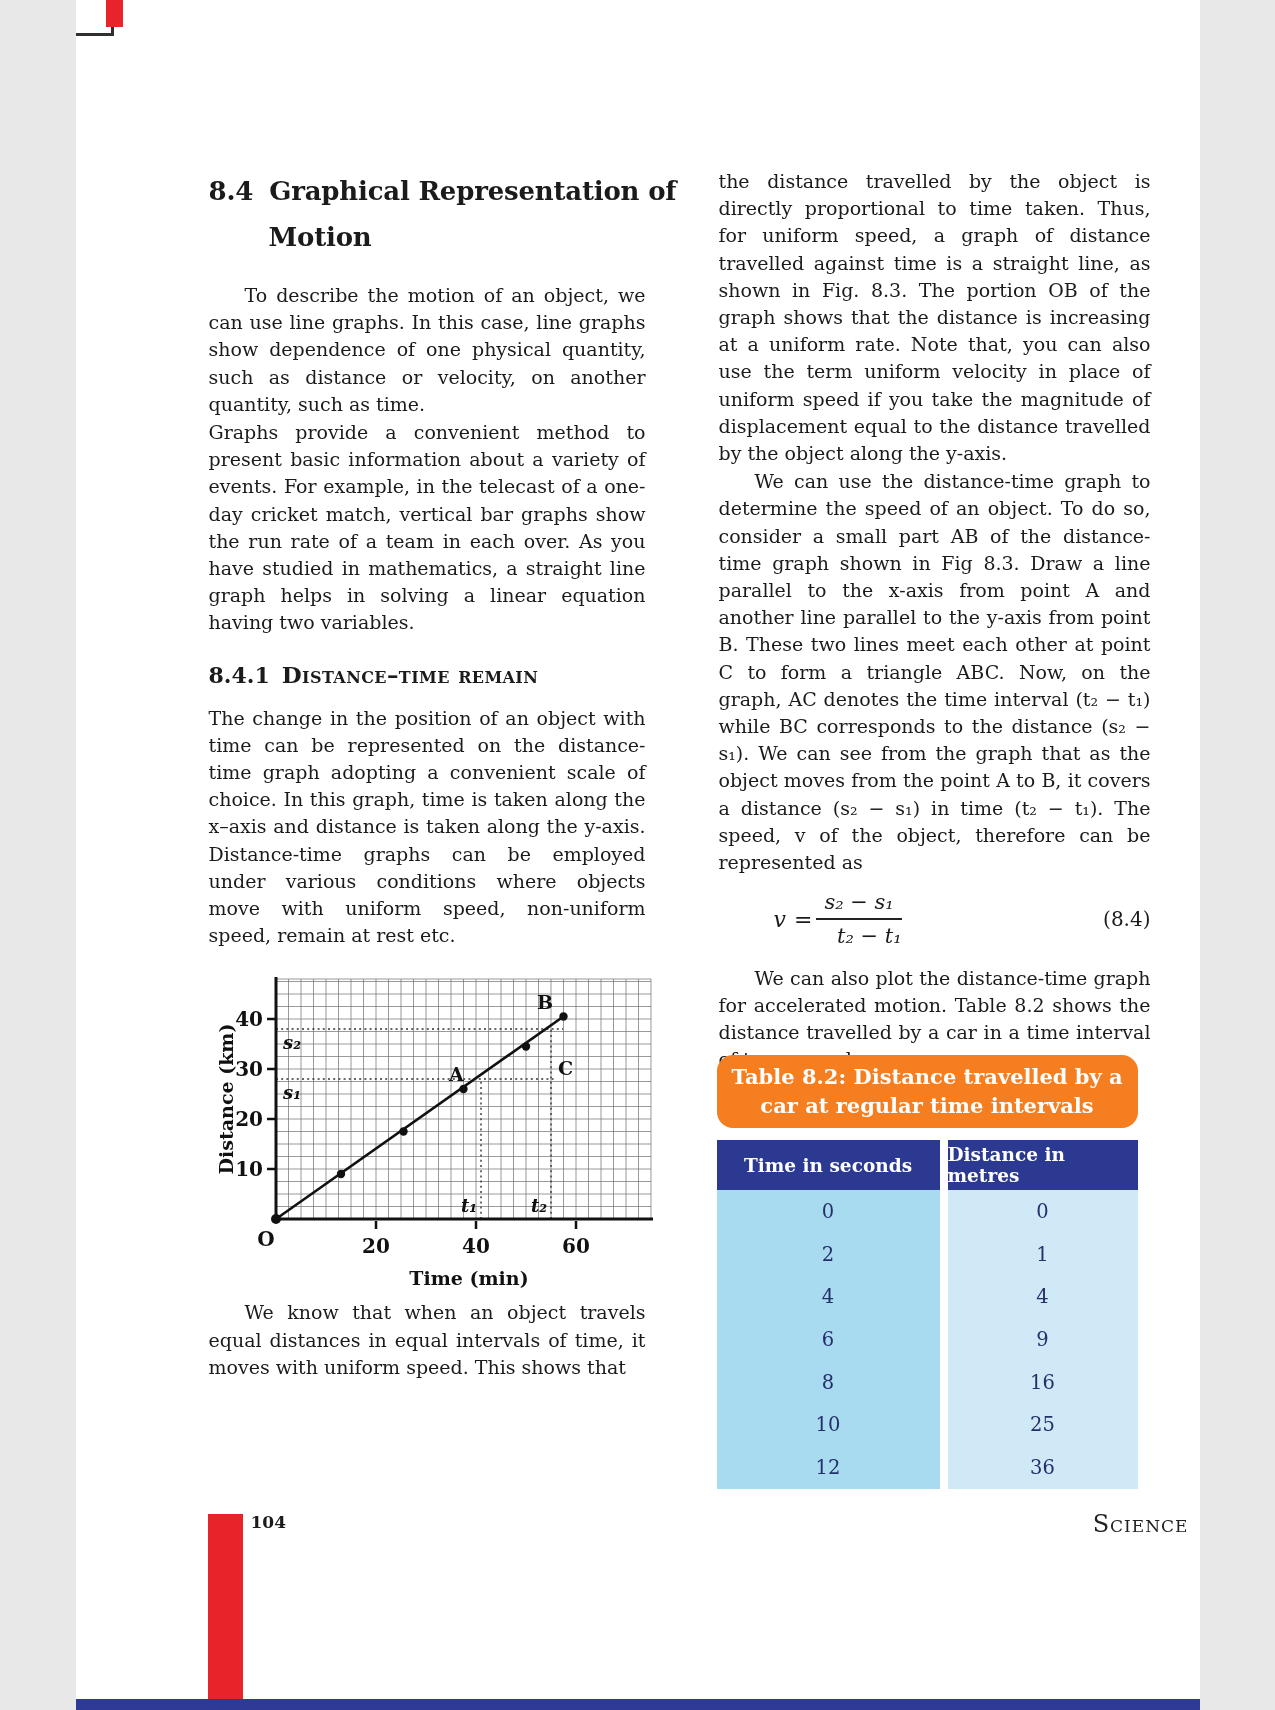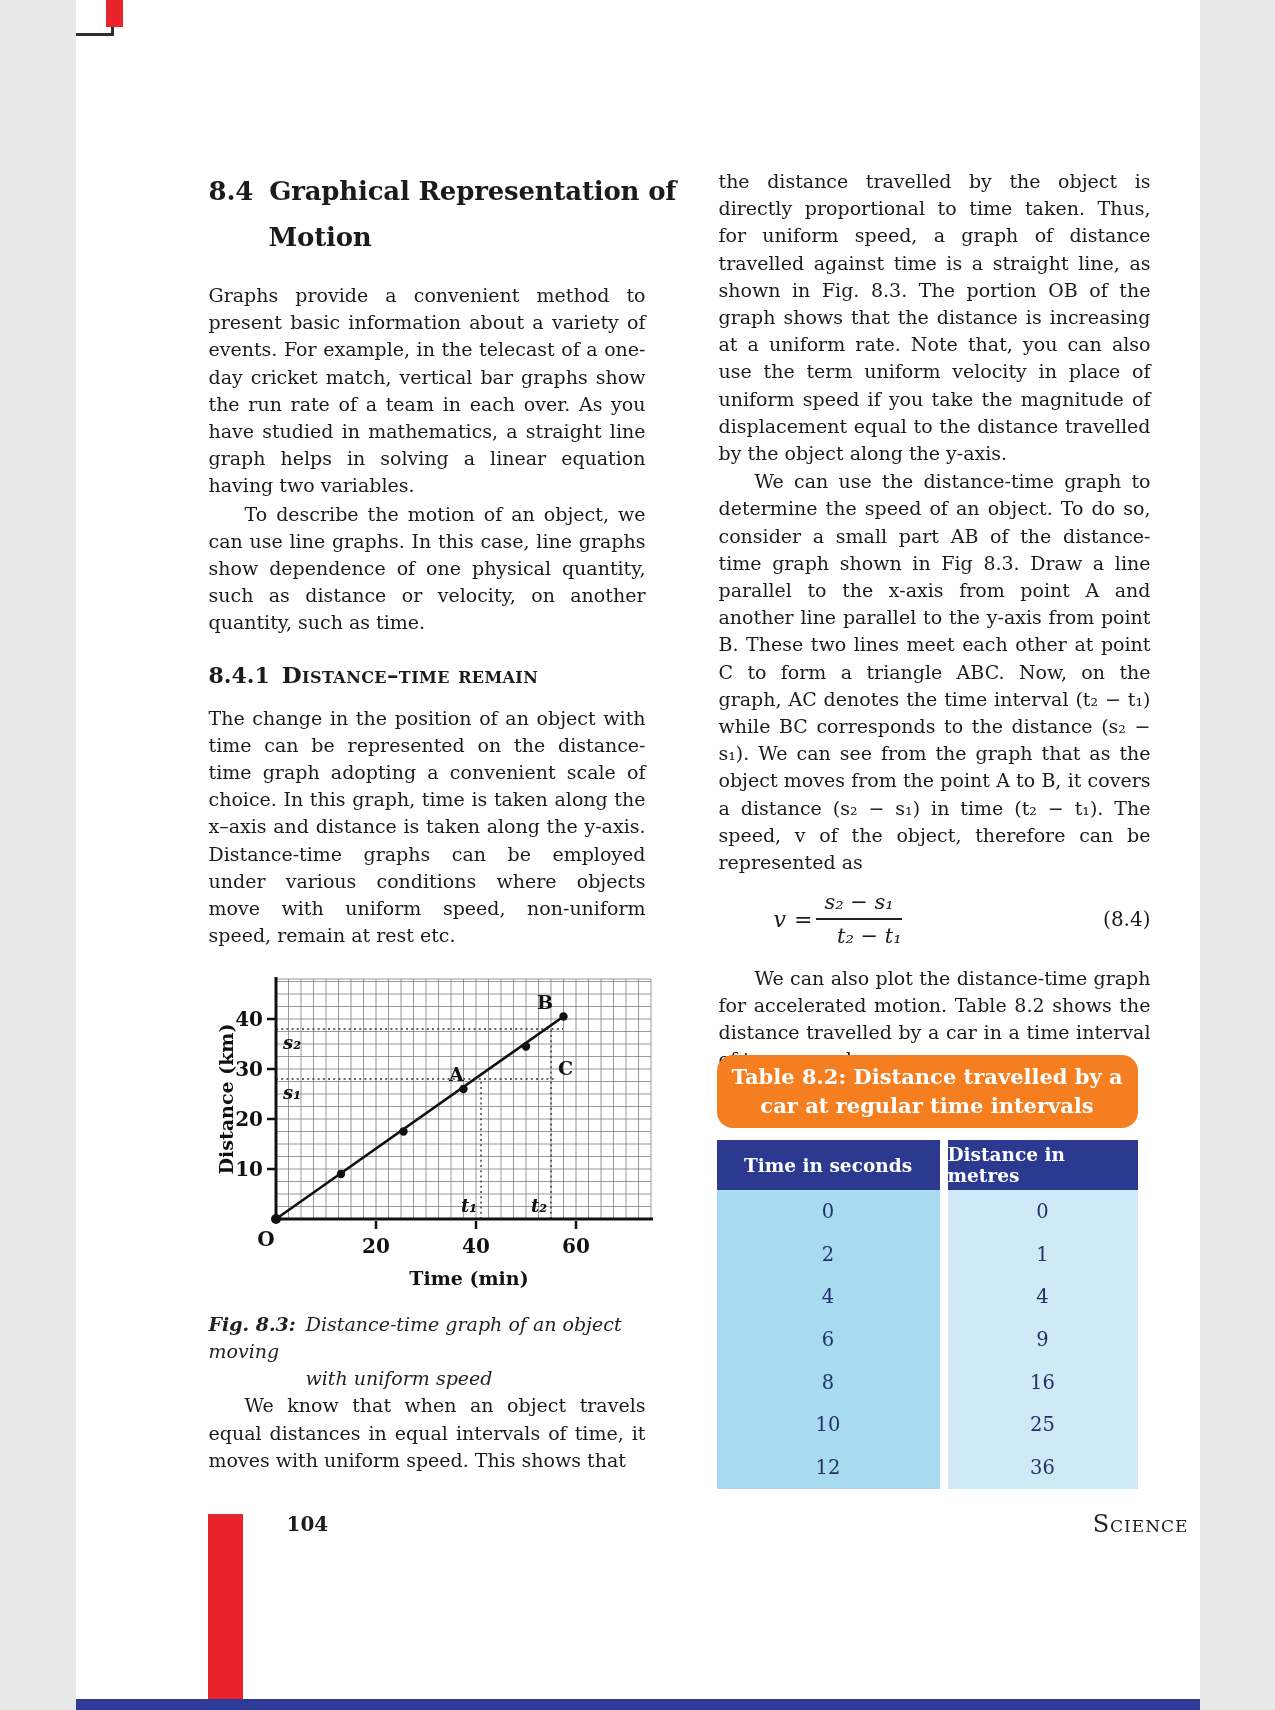--- a/index.html
+++ b/index.html
@@ -56,21 +56,21 @@
     margin-top:12px; display:grid; grid-template-columns:223px 190px; column-gap:8px;
   }
   .th{background:#2b3990; color:#ffffff; font-weight:bold; font-size:18.5px;
     height:50px; display:flex; align-items:center; justify-content:center;}
   .td{height:42.7px; display:flex; align-items:center; justify-content:center;
     font-size:19.5px; color:#25306b;}
   .colL{background:#a8dbf0;}
   .colR{background:#cfe9f7;}
 
   
-  .page-num{position:absolute; left:175px; top:1512px; font-weight:bold; font-size:20px;margin-left:36px;}
+  .page-num{position:absolute; left:175px; top:1512px; font-weight:bold; font-size:17px;}
   .red-bar{position:absolute; left:132px; top:1514px; width:35px; height:185px; background:#e8232a;}
   .science{position:absolute; left:913px; top:1510px; width:200px; text-align:right;
     font-variant:small-caps; font-size:24px; letter-spacing:1px; color:#222;}
   .bottom-bar{position:absolute; left:0; bottom:0; width:1275px; height:11px; background:#2d3a96;}
 
   
   .tick-label{font-family:"DejaVu Serif",serif; font-size:20px; font-weight:bold; fill:#111;}
   .axis-label{font-family:"DejaVu Serif",serif; font-size:19px; font-weight:bold; fill:#111;}
   .pt-label{font-family:"DejaVu Serif",serif; font-size:19px; font-weight:bold; fill:#111;}
   .sub-label{font-family:"DejaVu Serif",serif; font-size:18px; font-weight:bold; font-style:italic; fill:#111;}
@@ -82,22 +82,22 @@
 
   <div class="corner-bracket"></div>
   <div class="red-tab"></div>
 
   <div class="col-left">
     <div class="h1">
       <div class="h1-line1"><span class="h1-num">8.4</span><span>Graphical Representation of</span></div>
       <div class="h1-line2">Motion</div>
     </div>
 
+    <p class="body indent">To describe the motion of an object, we can use line graphs. In this case, line graphs show dependence of one physical quantity, such as distance or velocity, on another quantity, such as time.</p>
     <p class="body">Graphs provide a convenient method to present basic information about a variety of events. For example, in the telecast of a one-day cricket match, vertical bar graphs show the run rate of a team in each over. As you have studied in mathematics, a straight line graph helps in solving a linear equation having two variables.</p>
-    <p class="body indent">To describe the motion of an object, we can use line graphs. In this case, line graphs show dependence of one physical quantity, such as distance or velocity, on another quantity, such as time.</p>
 
     <div class="h2">
       <span class="h2-num">8.4.1</span><span class="h2-title">Distance–time remain</span>
     </div>
 
     <p class="body">The change in the position of an object with time can be represented on the distance-time graph adopting a convenient scale of choice. In this graph, time is taken along the x–axis and distance is taken along the y-axis. Distance-time graphs can be employed under various conditions where objects move with uniform speed, non-uniform speed, remain at rest etc.</p>
 
     <div class="figure">
       <svg class="fig-svg" width="465" height="330" viewBox="0 0 465 330" xmlns="http://www.w3.org/2000/svg">
         <g id="grid-lines">
@@ -194,24 +194,20 @@
         <text class="pt-label" x="238" y="112">A</text>
         <text class="pt-label" x="326" y="40">B</text>
         <text class="pt-label" x="347" y="106">C</text>
         <text class="sub-label" x="250" y="243">t₁</text>
         <text class="sub-label" x="320" y="243">t₂</text>
 
         <text class="axis-label" transform="translate(22,130) rotate(-90)" text-anchor="middle">Distance (km)</text>
         <text class="axis-label" x="258" y="316" text-anchor="middle">Time (min)</text>
       </svg>
 
-      <div class="fig-caption caption-wrap">
-        <div><span class="cap-label">Fig. 8.3:</span><span>Distance-time graph of an object moving</span></div>
-        <span class="cap-line2">with uniform speed</span>
-      </div>
     </div>
 
     <p class="body indent after-fig">We know that when an object travels equal distances in equal intervals of time, it moves with uniform speed. This shows that</p>
   </div>
 
   <div class="col-right">
     <p class="body">the distance travelled by the object is directly proportional to time taken. Thus, for uniform speed, a graph of distance travelled against time is a straight line, as shown in Fig. 8.3. The portion OB of the graph shows that the distance is increasing at a uniform rate. Note that, you can also use the term uniform velocity in place of uniform speed if you take the magnitude of displacement equal to the distance travelled by the object along the y-axis.</p>
     <p class="body indent">We can use the distance-time graph to determine the speed of an object. To do so, consider a small part AB of the distance-time graph shown in Fig 8.3. Draw a line parallel to the x-axis from point A and another line parallel to the y-axis from point B. These two lines meet each other at point C to form a triangle ABC. Now, on the graph, AC denotes the time interval (t₂ − t₁) while BC corresponds to the distance (s₂ − s₁). We can see from the graph that as the object moves from the point A to B, it covers a distance (s₂ − s₁) in time (t₂ − t₁). The speed, v of the object, therefore can be represented as</p>
 
     <div class="equation-row">

